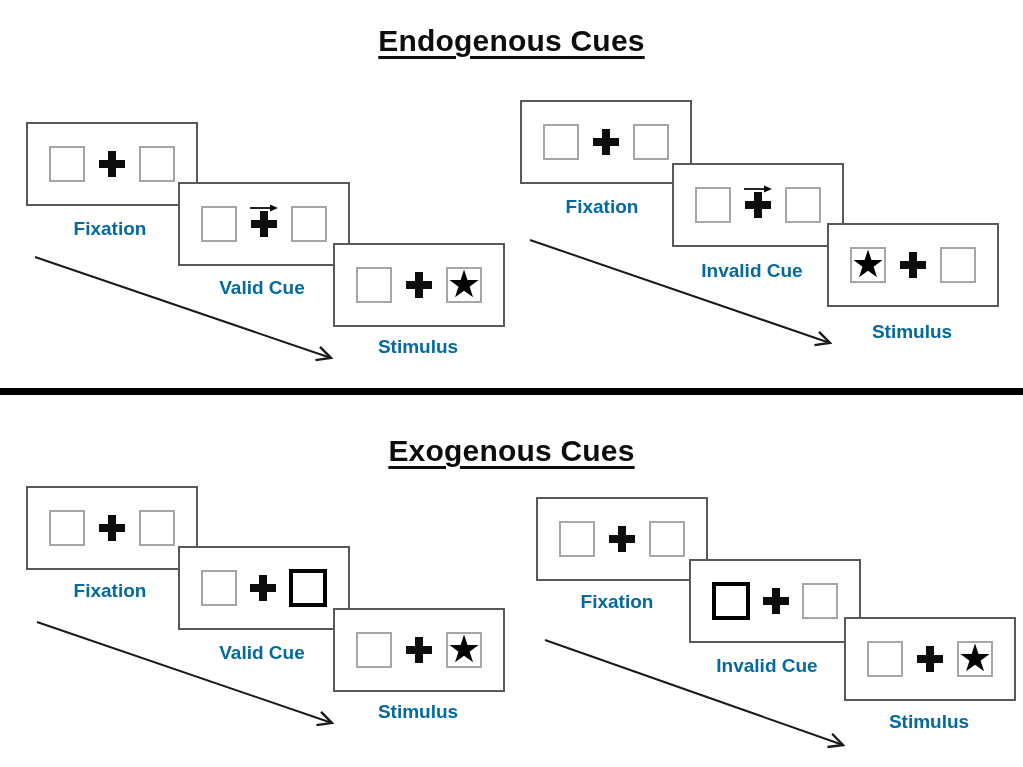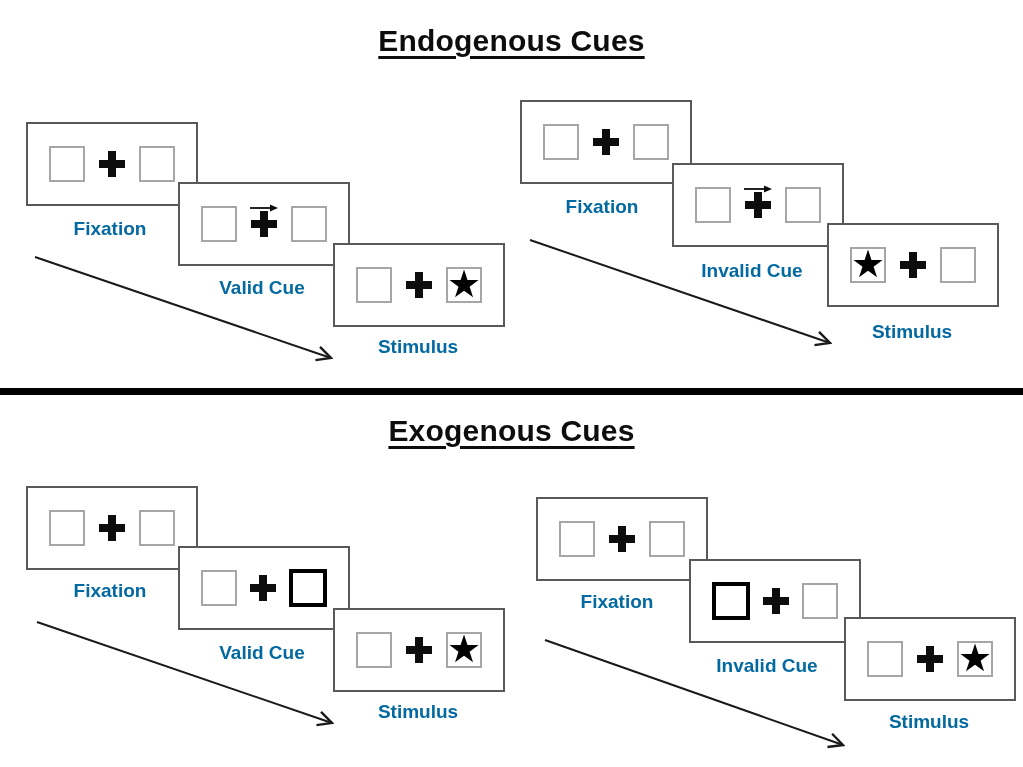--- a/index.html
+++ b/index.html
@@ -47,21 +47,21 @@
   }
   .timeline{position:absolute;}
 </style>
 </head>
 <body>
 
 <div id="stage">
 
   <div class="section-title" style="top:24px;">Endogenous Cues</div>
   <div class="divider"></div>
-  <div class="section-title" style="top:414px;">Exogenous Cues</div>
+  <div class="section-title" style="top:434px;">Exogenous Cues</div>
 
   <div>
     <div class="panel" style="left:26px;top:122px;z-index:1;">
       <div class="sq"></div>
       <div class="mid">
           <div class="cross"></div>
         </div>
       <div class="sq"></div>
     </div>
     <div class="panel" style="left:178px;top:182px;z-index:2;">

